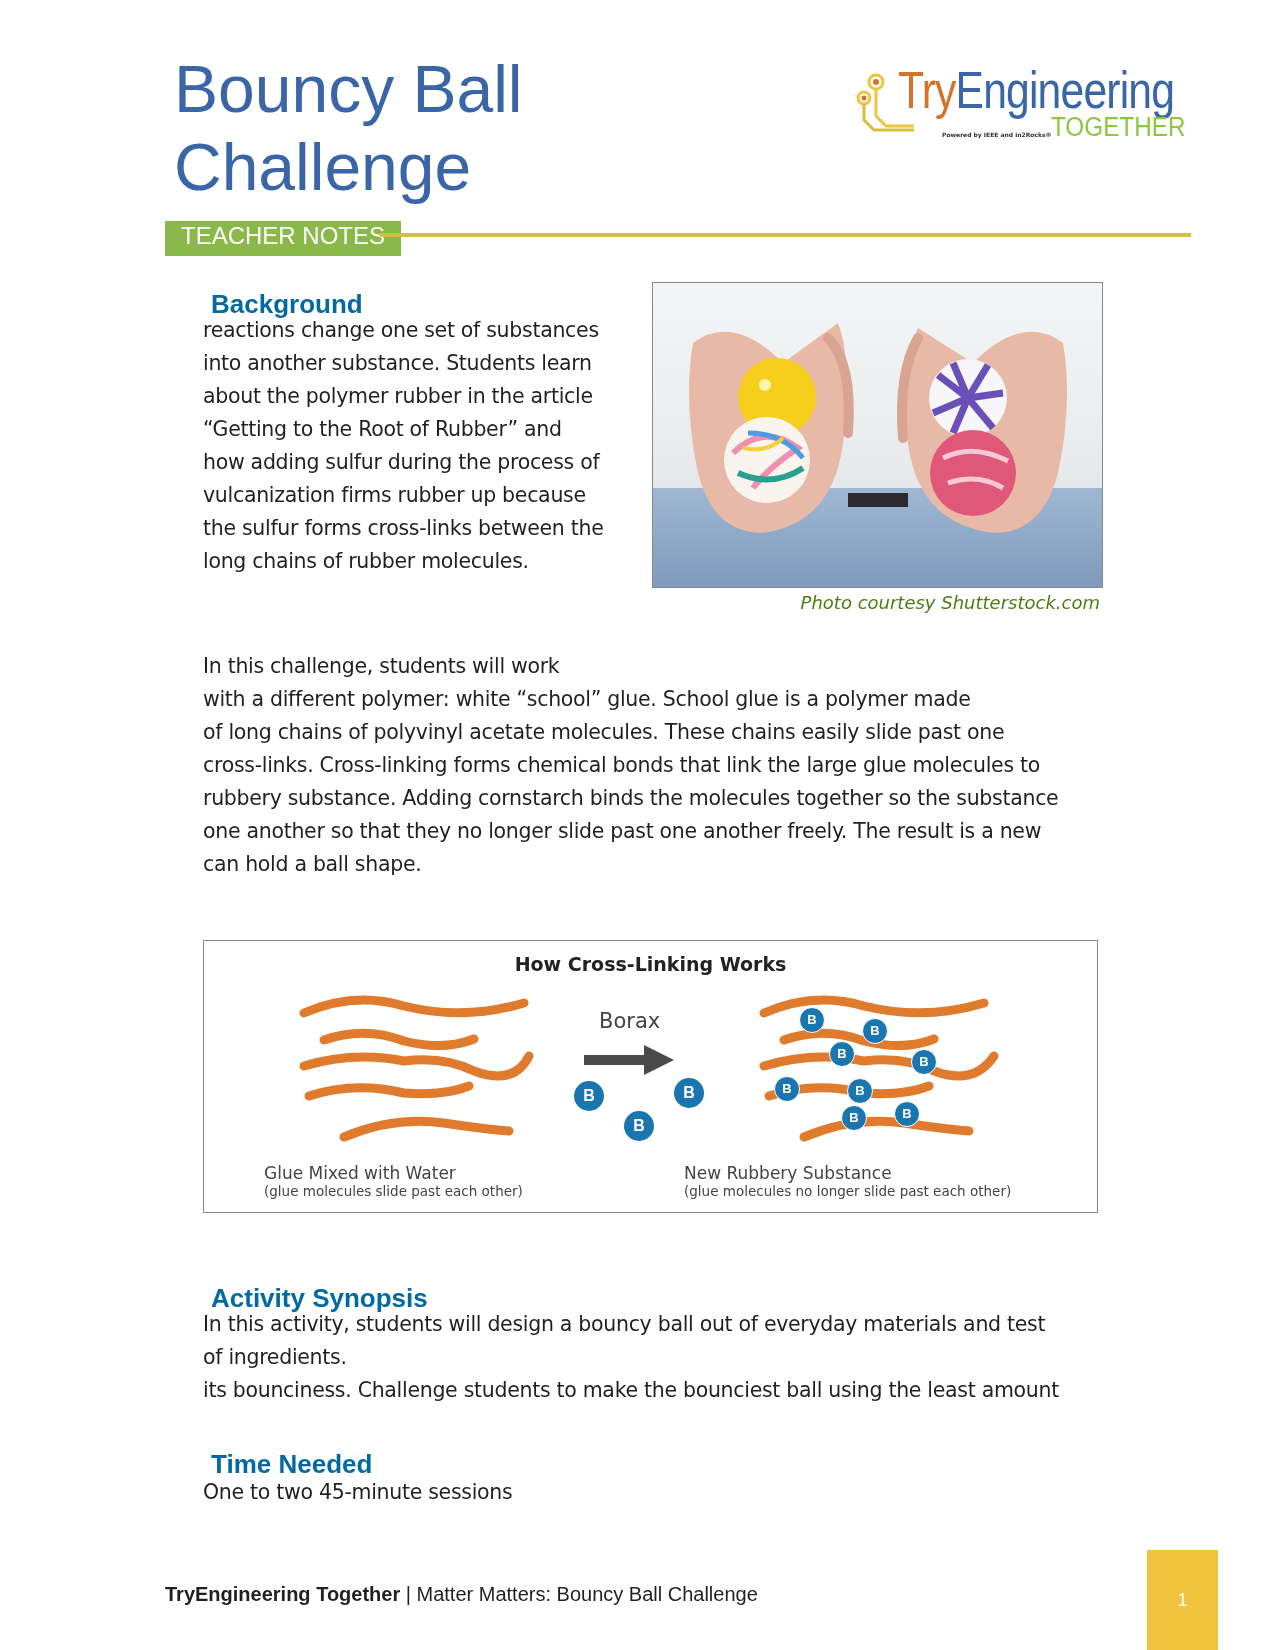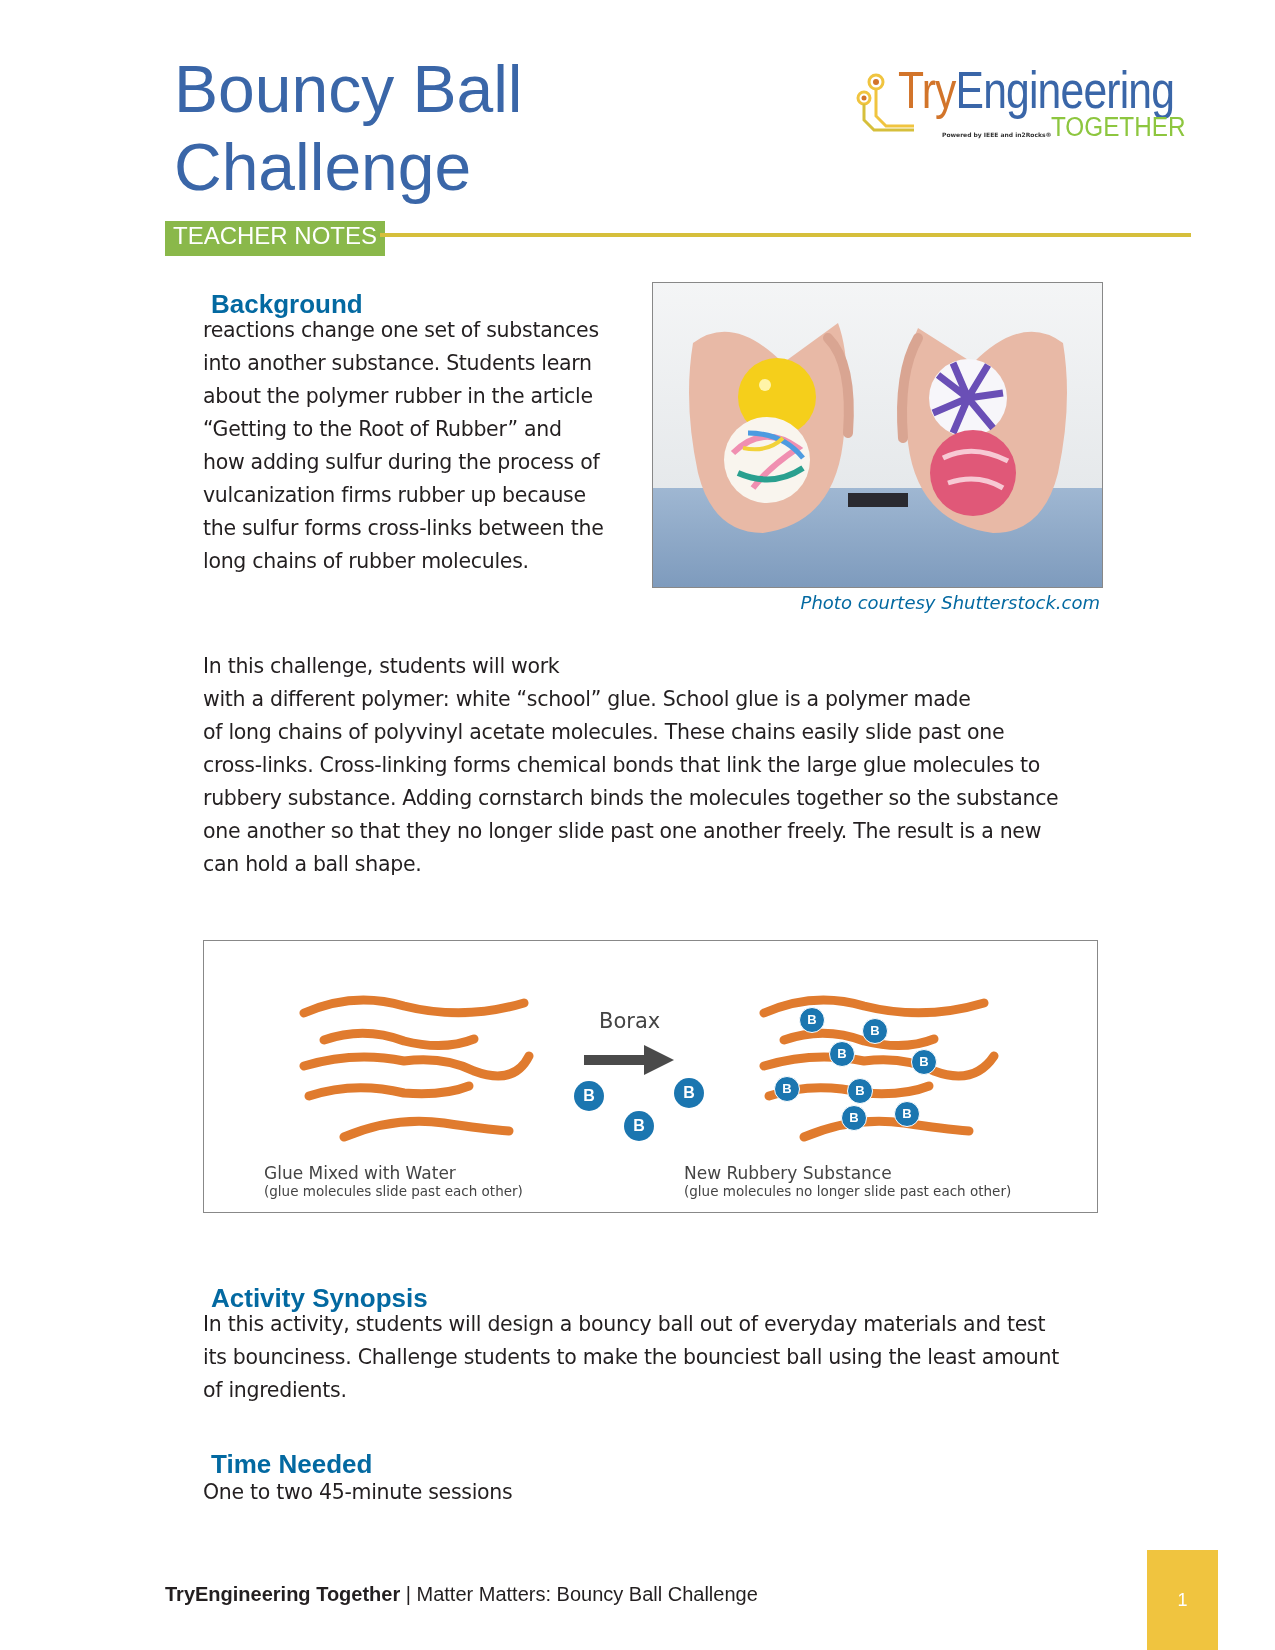--- a/index.html
+++ b/index.html
@@ -10,27 +10,27 @@
            font-size: 66px; line-height: 78px; color: #3a66a8; margin: 0; font-weight: normal; }
   .logo { left: 862px; top: 60px; width: 336px; height: 90px; }
   .logo-try { position: absolute; left: 36px; top: 0; font-family: "Liberation Sans", sans-serif;
               font-size: 52px; letter-spacing: -1px; transform: scaleX(0.82); transform-origin: left top; }
   .logo-try .t1 { color: #d2742a; }
   .logo-try .t2 { color: #3a66a8; }
   .logo-together { position: absolute; right: 12px; top: 52px; font-family: "Liberation Sans", sans-serif;
                    font-size: 27px; color: #8dc63f; transform: scaleX(0.9); transform-origin: right top; }
   .logo-powered { position: absolute; left: 80px; top: 71px; font-size: 6px; color: #333; font-weight: bold; }
   .tn-bar { left: 165px; top: 221px; height: 35px; background: #8ab84a; color: #fff;
-            font-family: "Liberation Sans", sans-serif; font-size: 24px; line-height: 29px; padding: 0 8px; }
+            font-family: "Liberation Sans", sans-serif; font-size: 24px; line-height: 29px; padding: 0 16px; }
   .tn-line { left: 380px; top: 233px; width: 811px; height: 4px; background: #d6bf3b; }
   .h2 { font-family: "Liberation Sans", sans-serif; color: #0369a1; font-size: 26px; margin: 8px; font-weight: bold; }
   .p { font-size: 20.5px; line-height: 33px; margin: 0; color: #231f20; font-family: "DejaVu Sans", sans-serif;
        letter-spacing: -0.3px; }
   .photo { left: 652px; top: 282px; width: 449px; height: 304px; border: 1px solid #888; overflow: hidden; background: #e8ebee; }
-  .caption { left: 760px; top: 592px; width: 340px; text-align: right; font-style: italic; font-size: 18px; color: #0369a1; }
+  .caption { left: 760px; top: 592px; width: 340px; text-align: right; font-style: italic; font-size: 18px; color: #4d7c0f; }
   .diagram { left: 203px; top: 940px; width: 895px; height: 273px; border: 1.5px solid #888; box-sizing: border-box; }
   .footer { left: 165px; top: 1583px; font-family: "Liberation Sans", sans-serif; font-size: 20px; color: #231f20; }
   .footer b { font-weight: bold; }
   .page-num { left: 1147px; top: 1550px; width: 71px; height: 100px; background: #f0c43f; color: #fff;
               font-family: "Liberation Sans", sans-serif; font-size: 18px; text-align: center; line-height: 100px; }
 </style>
 </head>
 <body>
 
 <h1 class="abs title">
@@ -108,20 +108,21 @@
   <p class="p">In this challenge, students will work</p>
   <p class="p">with a different polymer: white “school” glue. School glue is a polymer made</p>
   <p class="p">of long chains of polyvinyl acetate molecules. These chains easily slide past one</p>
   <p class="p">cross-links. Cross-linking forms chemical bonds that link the large glue molecules to</p>
   <p class="p">rubbery substance. Adding cornstarch binds the molecules together so the substance</p>
   <p class="p">one another so that they no longer slide past one another freely. The result is a new</p>
   <p class="p">can hold a ball shape.</p>
 </div>
 
 <div class="abs diagram">
+  <div style="position:absolute; left:0; right:0; top:12px; text-align:center; font-weight:bold; font-size:19px; color:#222;">How Cross-Linking Works</div>
 
   <svg style="position:absolute;left:0;top:0" width="895" height="273" viewBox="0 0 895 273">
     <g fill="none" stroke="#e07b2e" stroke-width="9" stroke-linecap="round">
 
       <path d="M100 72 Q150 50 200 65 Q260 80 320 62"></path>
       <path d="M120 99 Q160 85 200 100 Q240 110 270 98"></path>
       <path d="M100 125 Q150 110 200 120 Q240 115 270 130 Q310 145 325 115"></path>
       <path d="M105 155 Q150 140 200 152 Q240 155 265 145"></path>
       <path d="M140 196 Q190 175 240 182 Q280 188 305 190"></path>
 
@@ -163,22 +164,22 @@
 
 <style>
   .borax { position: absolute; width: 30px; height: 30px; border-radius: 50%; background: #1b76b0; color: #fff;
            font-family: "Liberation Sans", sans-serif; font-weight: bold; font-size: 16px; text-align: center; line-height: 30px; }
   .borax.sm { width: 24px; height: 24px; line-height: 24px; font-size: 13px; border: 1.5px solid #fff; }
 </style>
 
 <h2 class="abs h2" style="left:203px; top:1275px;">Activity Synopsis</h2>
 <div class="abs" style="left:203px; top:1308px; width:900px;">
   <p class="p">In this activity, students will design a bouncy ball out of everyday materials and test</p>
+  <p class="p">of ingredients.</p>
   <p class="p">its bounciness. Challenge students to make the bounciest ball using the least amount</p>
-  <p class="p">of ingredients.</p>
 </div>
 
 <h2 class="abs h2" style="left:203px; top:1441px;">Time Needed</h2>
 <p class="abs p" style="left:203px; top:1476px;">One to two 45-minute sessions</p>
 
 <div class="abs footer">
   <b>TryEngineering Together</b><span> | </span><span>Matter Matters: Bouncy Ball Challenge</span>
 </div>
 <div class="abs page-num">1</div>
 

